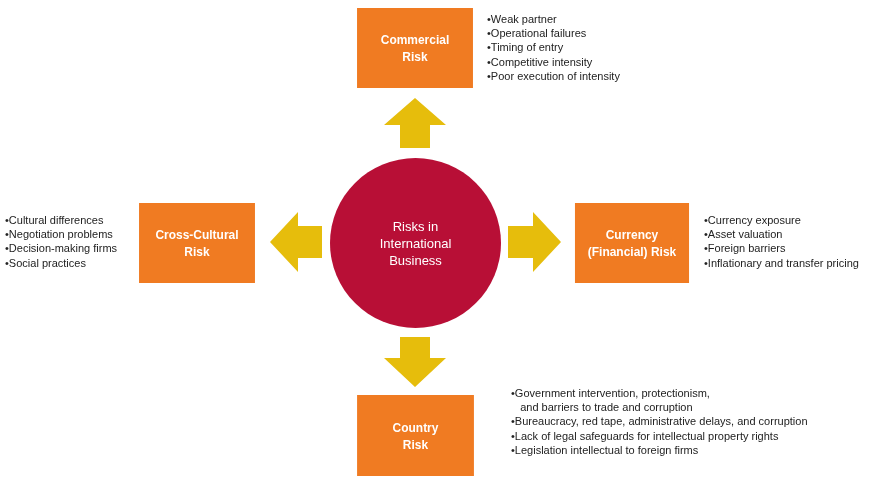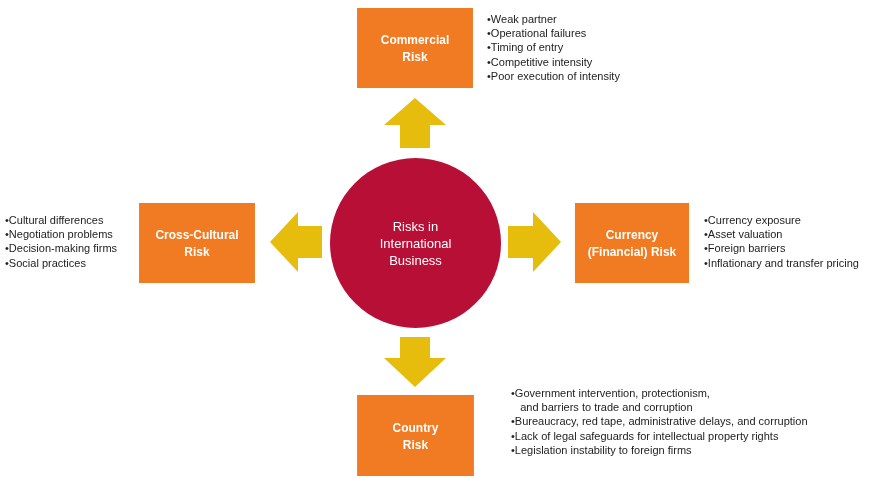--- a/index.html
+++ b/index.html
@@ -73,14 +73,14 @@
 
 <div class="box" style="left:352px; top:395px; width:127px; height:81px;">
   <span>Country
 Risk</span>
 </div>
 <ul class="list" style="left:487px; top:386px;margin-left:24px;">
   <li>Government intervention, protectionism,</li>
   <li class="cont">and barriers to trade and corruption</li>
   <li>Bureaucracy, red tape, administrative delays, and corruption</li>
   <li>Lack of legal safeguards for intellectual property rights</li>
-  <li>Legislation instability to foreign firms</li>
+  <li>Legislation intellectual to foreign firms</li>
 </ul>
 
 </body></html>

